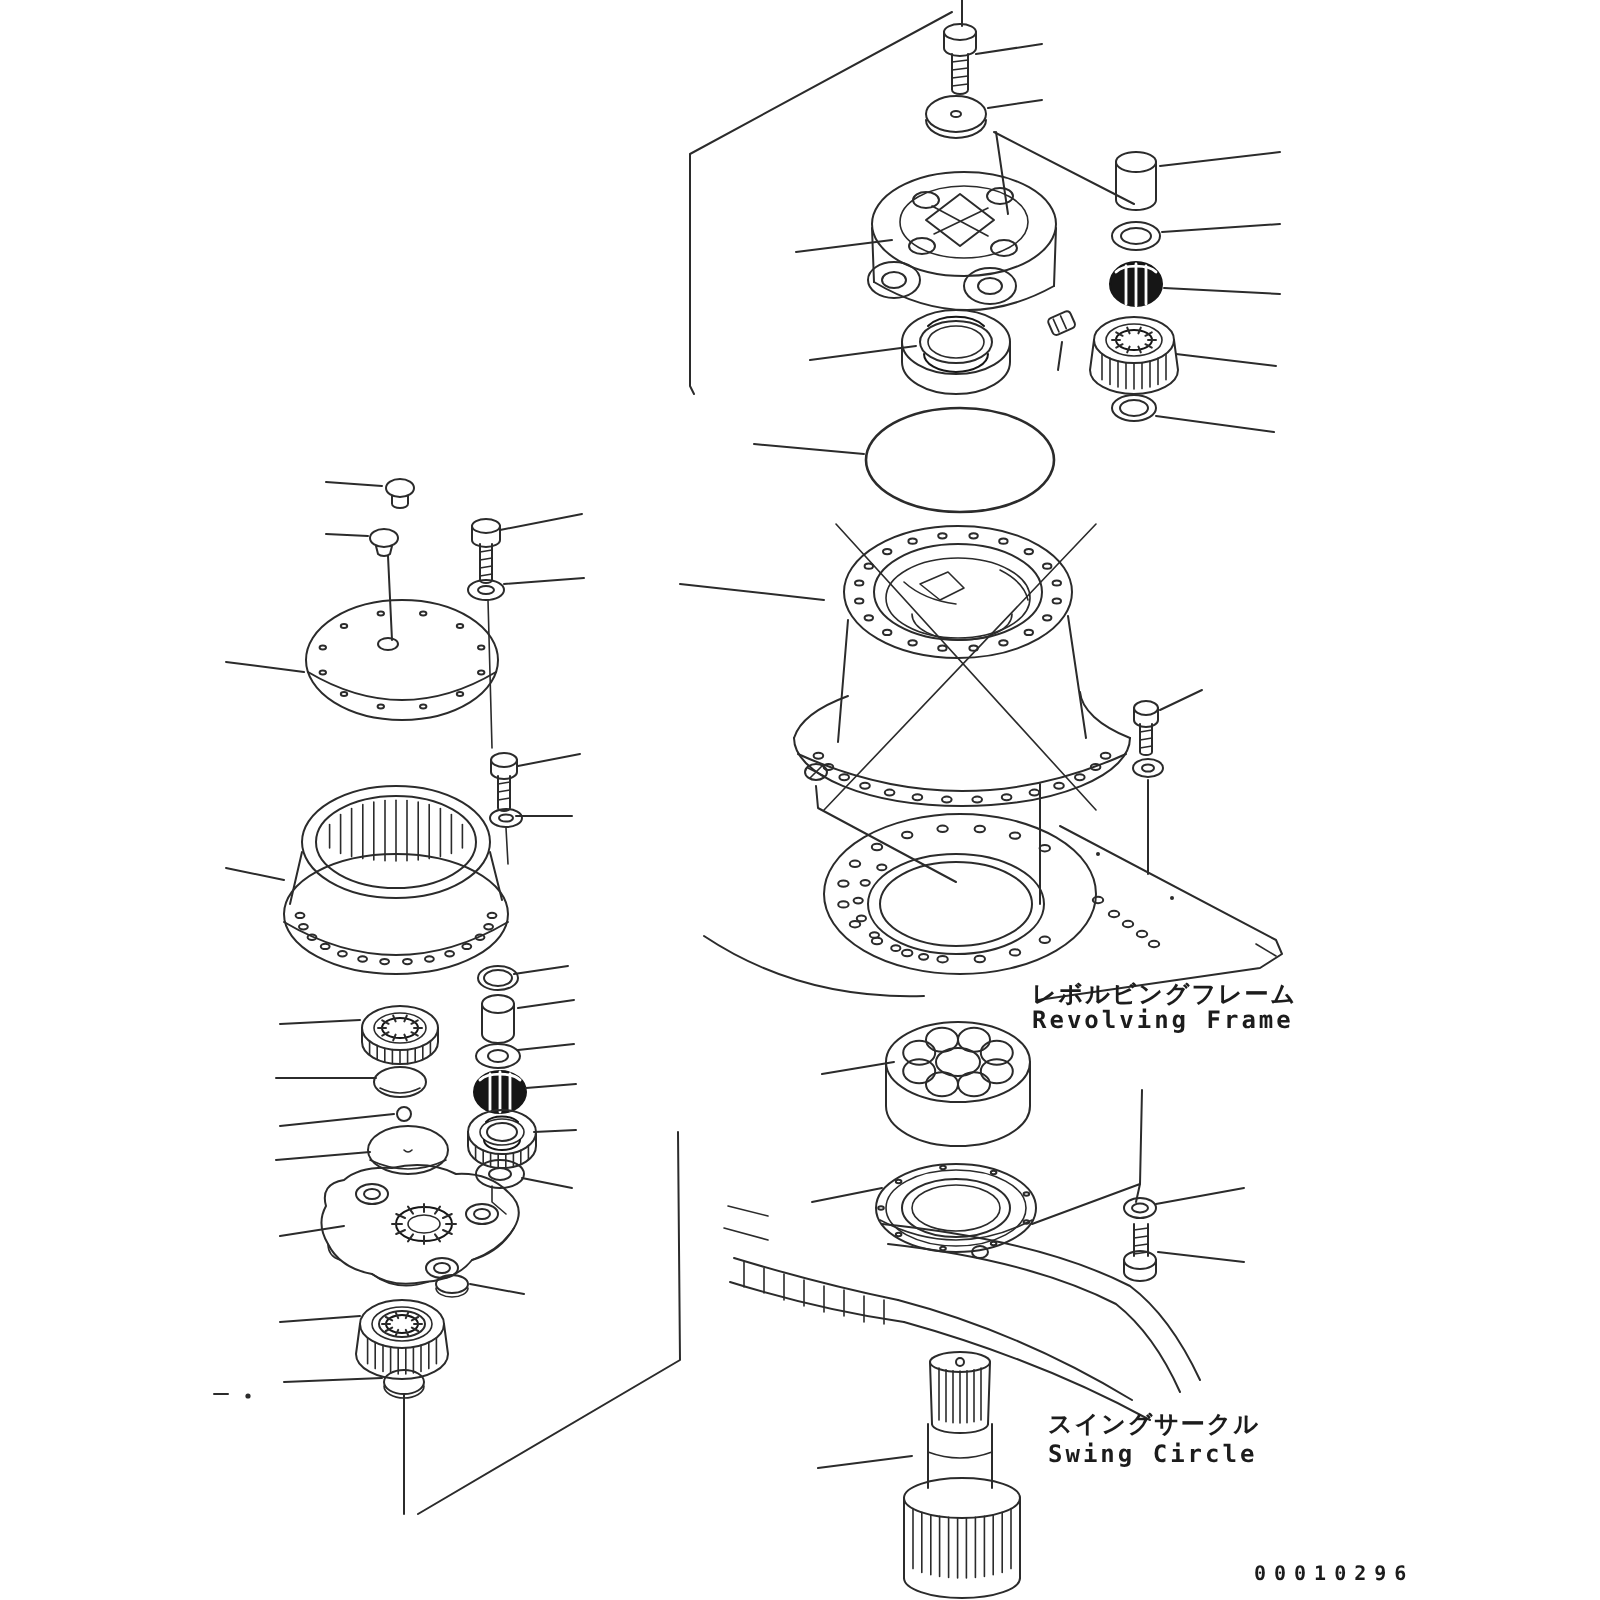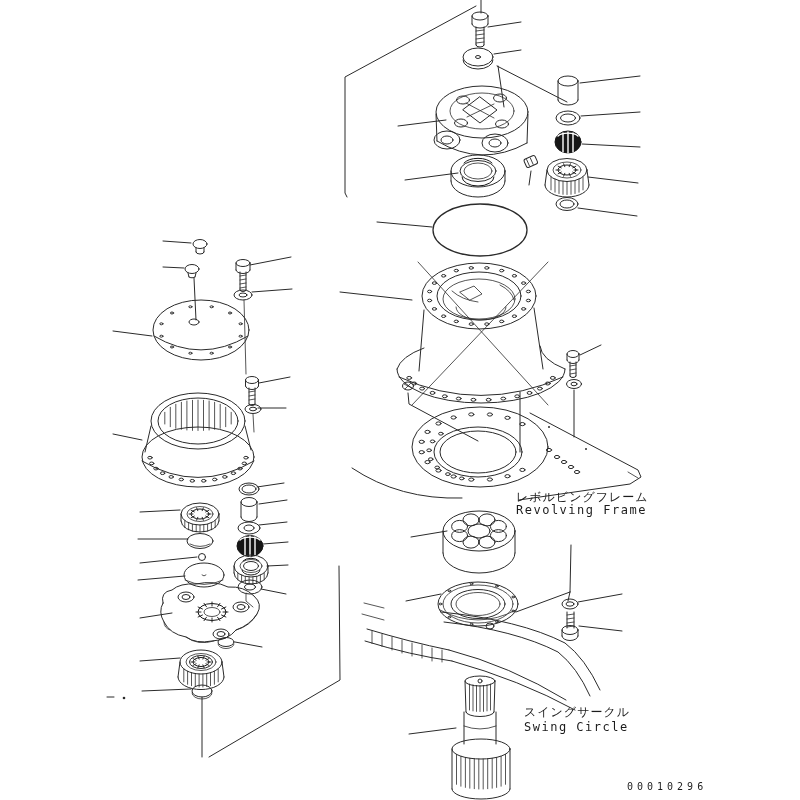--- a/index.html
+++ b/index.html
@@ -1,16 +1,16 @@
 <!DOCTYPE html>
 <html><head>
 <meta charset="utf-8">
 <style>
   html,body{margin:0;padding:0;background:#ffffff;}
-  .stage{position:relative;width:740px;height:800px;background:#ffffff;overflow:hidden;}
+  .stage{position:relative;width:740px;height:800px;background:#ffffff;overflow:hidden;font-weight:bold;}
   svg{display:block;}
   svg *{fill:none;stroke:#2b2b2b;stroke-width:1;stroke-linecap:round;stroke-linejoin:round;}
   .thin{stroke-width:0.8;}
   .med{stroke-width:1.3;}
   .darkfill{fill:#161616;stroke:#161616;}
   .whiteline{stroke:#ffffff;stroke-width:1.4;}
   .darkring{stroke:#161616;}
   .dot{fill:#2b2b2b;stroke:none;}
   .lbl{fill:#1c1c1c;stroke:none;font-family:"DejaVu Sans Mono",monospace;}
   .jp{font-size:12px;letter-spacing:1px;}

